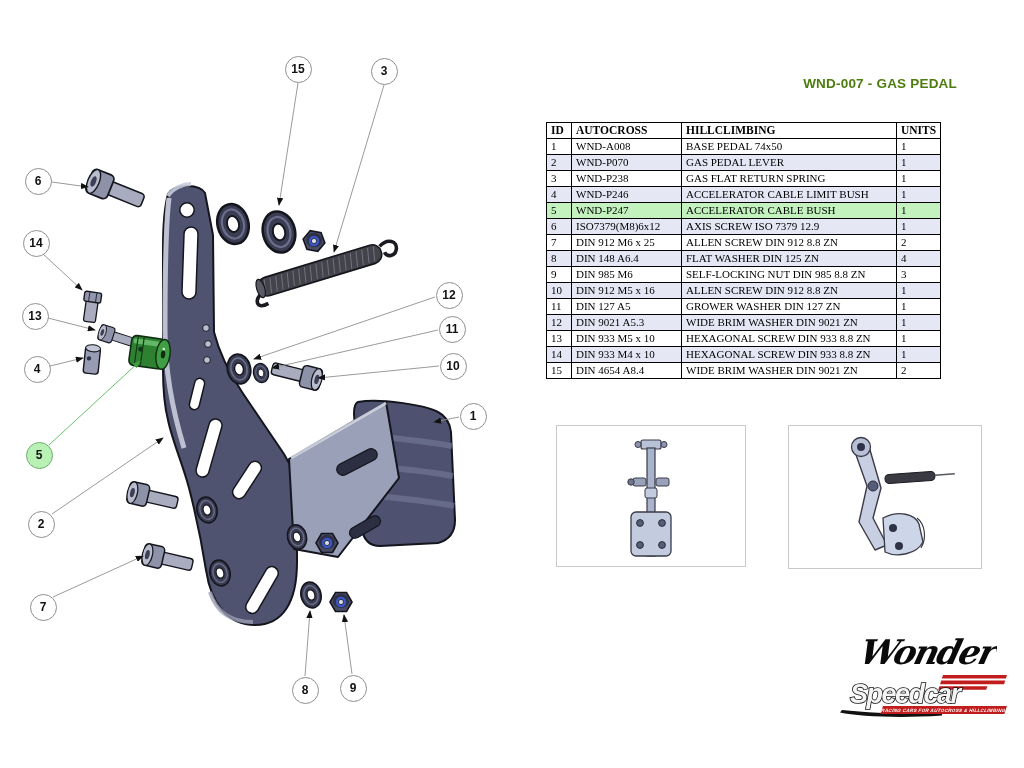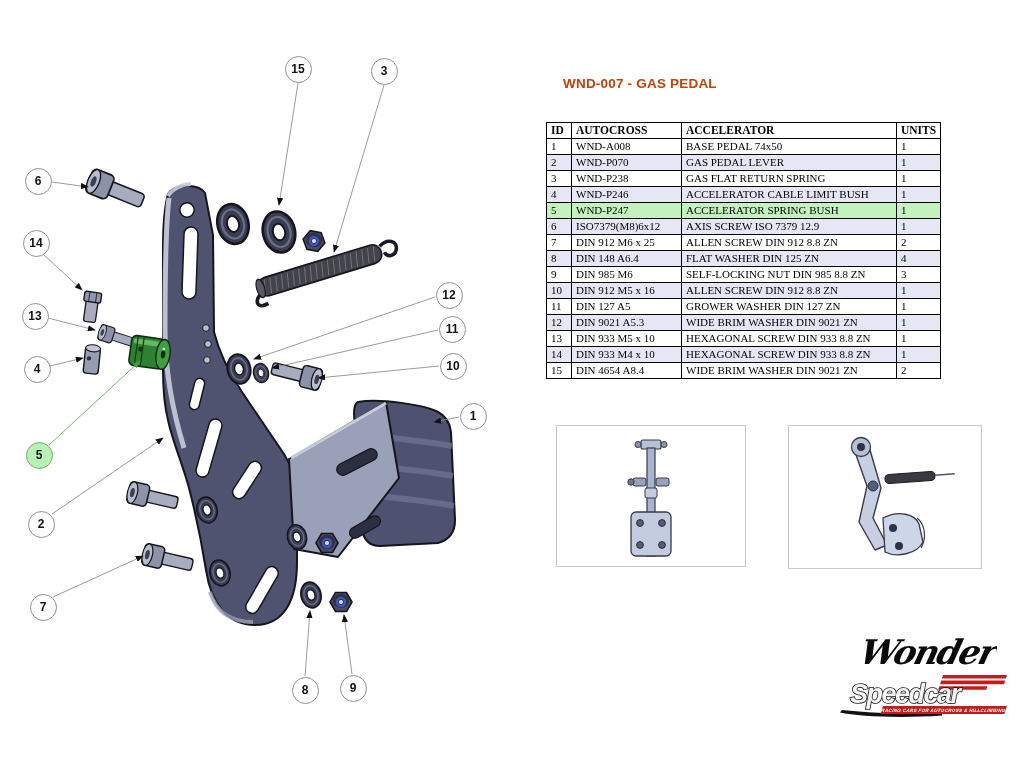--- a/index.html
+++ b/index.html
@@ -1,20 +1,20 @@
 <!DOCTYPE html>
 <html><head>
 <meta charset="utf-8">
 <style>
   html,body{margin:0;padding:0;background:#fff;}
   .page{position:relative;width:1024px;height:768px;background:#ffffff;overflow:hidden;
         font-family:"Liberation Sans",sans-serif;}
   
-  .sheet-title{position:absolute;left:563px;top:76px;width:394px;text-align:left;
-        font-size:13.5px;font-weight:bold;color:#c2410c;letter-spacing:.2px;}
+  .sheet-title{position:absolute;left:563px;top:76px;width:394px;text-align:right;
+        font-size:13.5px;font-weight:bold;color:#4d7c0f;letter-spacing:.2px;}
   
   table.bom{position:absolute;left:546px;top:122px;width:394px;border-collapse:collapse;
         font-family:"Liberation Serif",serif;font-size:11px;color:#000;
         border:1.5px solid #000;table-layout:fixed;}
   table.bom th,table.bom td{border:1px solid #000;padding:1px 4px;line-height:13px;
         overflow:hidden;white-space:nowrap;text-align:left;font-weight:normal;}
   table.bom th{font-weight:bold;background:#ffffff;font-size:11.5px;}
   col.c-id{width:25px;} col.c-ref{width:110px;} col.c-desc{width:215px;} col.c-units{width:44px;}
   tbody tr:nth-child(even) td{background:#e6e7f5;}
   tbody tr:nth-child(odd) td{background:#ffffff;}
@@ -221,21 +221,21 @@
     <colgroup>
         <col class="c-id">
         <col class="c-ref">
         <col class="c-desc">
         <col class="c-units">
       </colgroup>
     <thead>
       <tr>
         <th>ID</th>
         <th>AUTOCROSS</th>
-        <th>ACCELERATOR</th>
+        <th>HILLCLIMBING</th>
         <th>UNITS</th>
       </tr>
     </thead>
     <tbody>
       <tr>
           <td>1</td>
           <td>WND-A008</td>
           <td>BASE PEDAL 74x50</td>
           <td>1</td>
         </tr>
@@ -253,21 +253,21 @@
         </tr>
       <tr>
           <td>4</td>
           <td>WND-P246</td>
           <td>ACCELERATOR CABLE LIMIT BUSH</td>
           <td>1</td>
         </tr>
       <tr class="hl">
           <td>5</td>
           <td>WND-P247</td>
-          <td>ACCELERATOR SPRING BUSH</td>
+          <td>ACCELERATOR CABLE BUSH</td>
           <td>1</td>
         </tr>
       <tr>
           <td>6</td>
           <td>ISO7379(M8)6x12</td>
           <td>AXIS SCREW ISO 7379 12.9</td>
           <td>1</td>
         </tr>
       <tr>
           <td>7</td>

